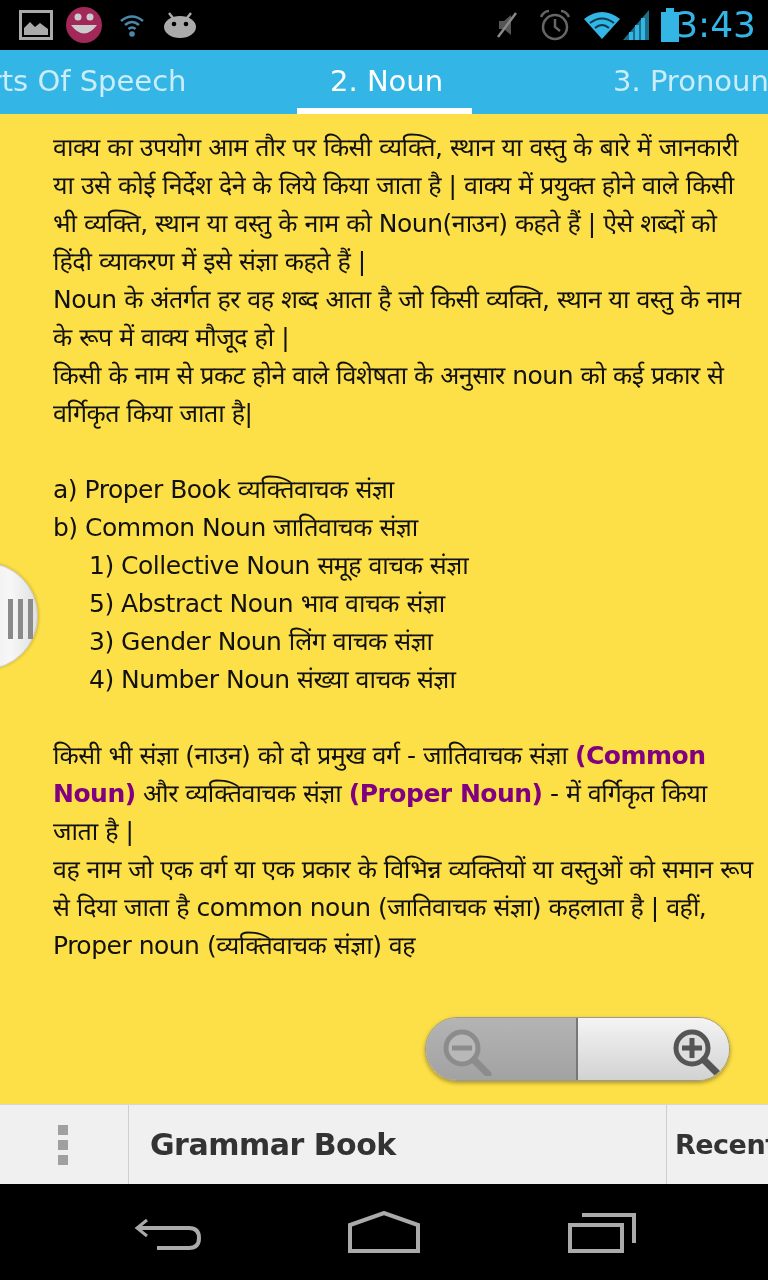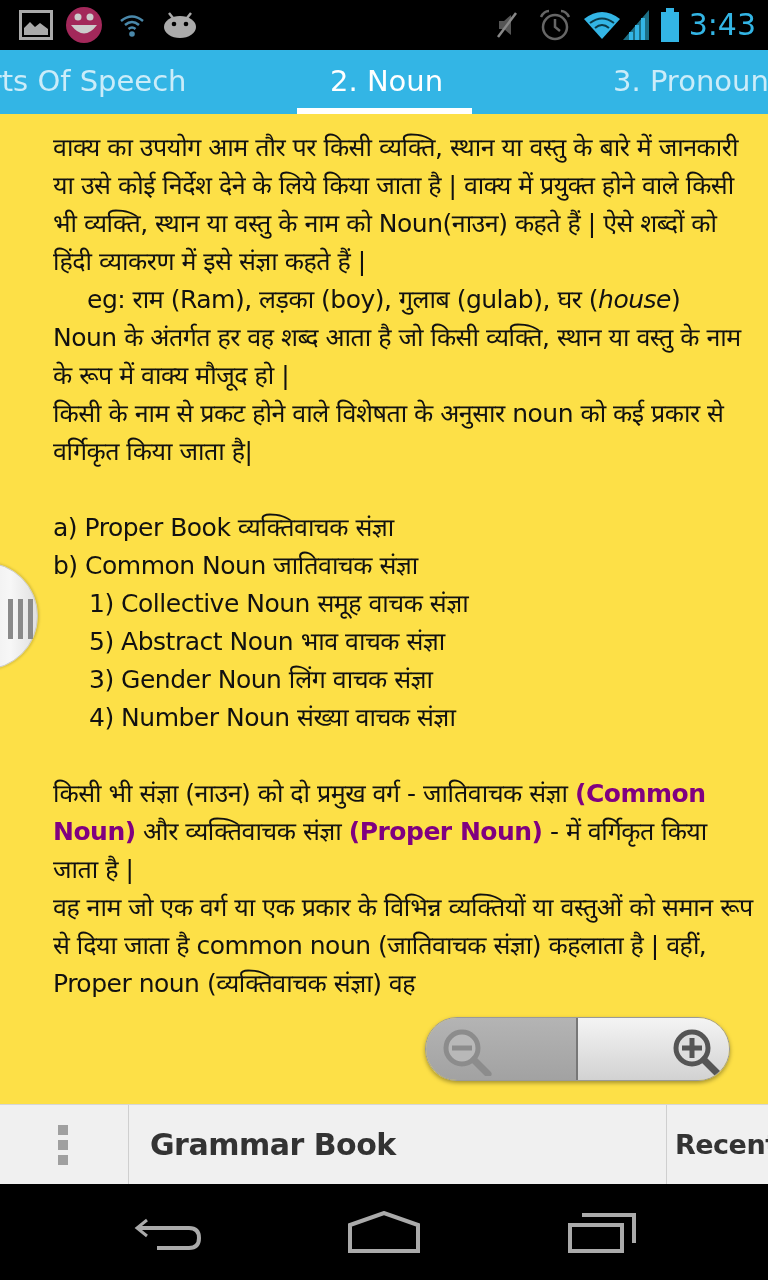--- a/index.html
+++ b/index.html
@@ -2,21 +2,21 @@
 <html><head>
   <meta charset="utf-8">
   <style>
     * { margin: 0; padding: 0; box-sizing: border-box; }
     html, body { width: 768px; height: 1280px; overflow: hidden; background: #000; }
     body { font-family: "Liberation Sans", "DejaVu Sans", sans-serif; position: relative; }
 
     
     .status-bar { position: absolute; top: 0; left: 0; width: 768px; height: 50px; background: #000; }
     .sb-icon { position: absolute; top: 0; height: 50px; display: flex; align-items: center; justify-content: center; }
-    .sb-time { position: absolute; right: 12px; top: 0; height: 50px; line-height: 50px; color: #33b5e5; font-size: 30px; font-family: "DejaVu Sans", sans-serif; text-align: right; }
+    .sb-time { position: absolute; right: 12px; top: 0; height: 50px; line-height: 50px; color: #33b5e5; font-size: 36px; font-family: "DejaVu Sans", sans-serif; text-align: right; }
 
     
     .tab-strip { position: absolute; top: 50px; left: 0; width: 768px; height: 64px; background: #33b5e5; overflow: hidden; }
     .tab { position: absolute; top: 0; height: 64px; line-height: 62px; font-size: 29px; white-space: nowrap; font-family: "DejaVu Sans", sans-serif; }
     .tab.prev { left: -28px; color: rgba(255,255,255,0.75); }
     .tab.active { left: 330px; color: #ffffff; }
     .tab.next { left: 613px; color: rgba(255,255,255,0.75); }
     .tab-indicator { position: absolute; left: 297px; bottom: 0; width: 175px; height: 6px; background: #ffffff; }
 
     
@@ -127,24 +127,20 @@
 <div class="tab-strip">
   <div class="tab prev">arts Of Speech</div>
   <div class="tab active">2. Noun</div>
   <div class="tab next">3. Pronoun</div>
   <div class="tab-indicator"></div>
 </div>
 
 <div class="content">
   <div class="article">
     <p>वाक्य का उपयोग आम तौर पर किसी व्यक्ति, स्थान या वस्तु के बारे में जानकारी या उसे कोई निर्देश देने के लिये किया जाता है | वाक्य में प्रयुक्त होने वाले किसी भी व्यक्ति, स्थान या वस्तु के नाम को Noun(नाउन) कहते हैं | ऐसे शब्दों को हिंदी व्याकरण में इसे संज्ञा कहते हैं |</p>
-    <p class="indent1">
-      <span>eg: राम (Ram), लड़का (boy), गुलाब (gulab), घर</span>
-      <span>(</span><em>house</em><span>)</span>
-    </p>
     <p>Noun के अंतर्गत हर वह शब्द आता है जो किसी व्यक्ति, स्थान या वस्तु के नाम के रूप में वाक्य मौजूद हो |</p>
     <p>किसी के नाम से प्रकट होने वाले विशेषता के अनुसार noun को कई प्रकार से वर्गिकृत किया जाता है|</p>
     <div class="gap"></div>
     <p>a) Proper Book व्यक्तिवाचक संज्ञा</p>
     <p>b) Common Noun जातिवाचक संज्ञा</p>
     <p class="indent2">1) Collective Noun समूह वाचक संज्ञा</p>
     <p class="indent2">5) Abstract Noun भाव वाचक संज्ञा</p>
     <p class="indent2">3) Gender Noun लिंग वाचक संज्ञा</p>
     <p class="indent2">4) Number Noun संख्या वाचक संज्ञा</p>
     <div class="gap"></div>

